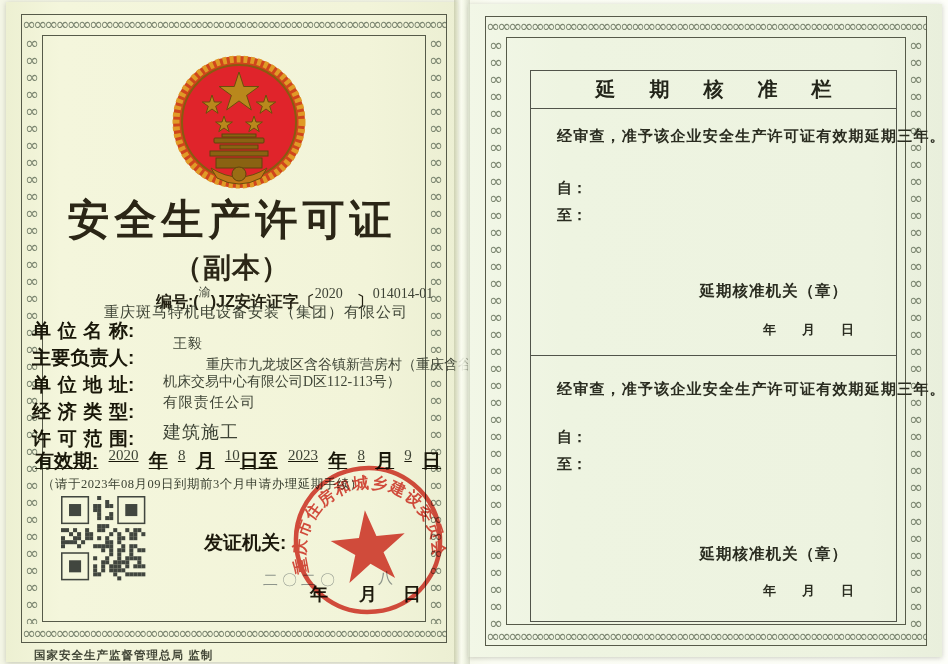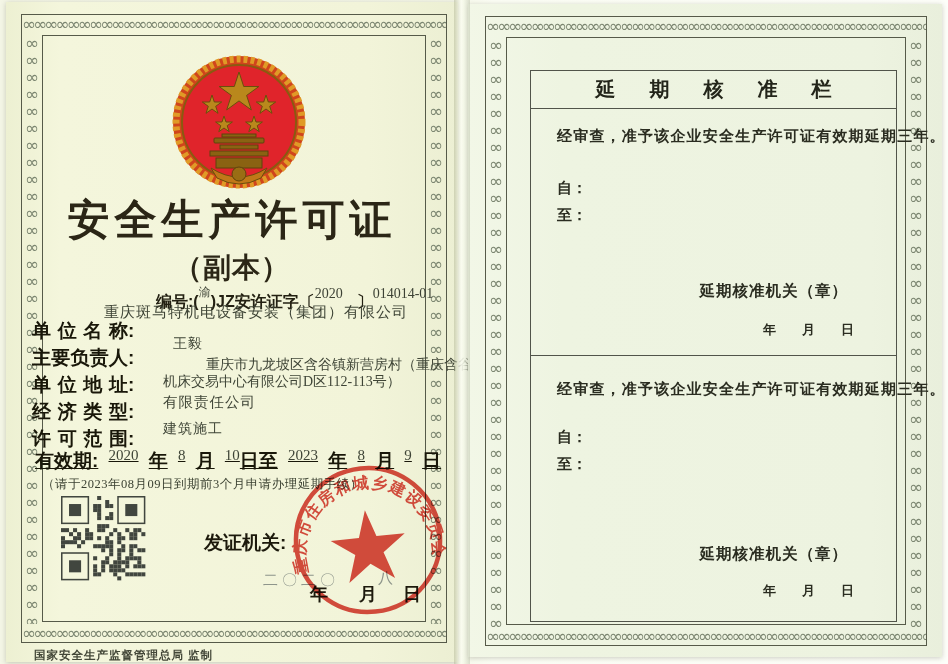--- a/index.html
+++ b/index.html
@@ -51,21 +51,21 @@
   .validity .sup{font-family:"Liberation Serif",serif;font-weight:normal;font-size:15px;color:#3e4436;
     transform:translateY(-10px);}
   .validity .gap{flex:1;}
   .note{position:absolute;left:36px;top:474px;font-size:12.5px;color:#3a4031;
     font-family:"Liberation Serif",serif;letter-spacing:.5px;white-space:nowrap;}
   .qr{position:absolute;left:55px;top:492px;width:88px;height:92px;}
   .issuer{position:absolute;left:198px;top:528px;font-size:19px;font-weight:bold;color:#1c190c;}
   .stamp-gray{position:absolute;color:#8e958b;font-size:15px;letter-spacing:4px;font-family:"Liberation Serif",serif;}
   .date-unit{position:absolute;font-size:18px;font-weight:bold;color:#1c190c;}
   .seal{position:absolute;left:280px;top:456px;width:164px;height:164px;opacity:.9;mix-blend-mode:multiply;}
-  .footer-note{position:absolute;left:28px;top:646px;font-size:11.5px;font-weight:bold;color:#434738;letter-spacing:1px;font-family:Liberation Serif, serif;}
+  .footer-note{position:absolute;left:28px;top:646px;font-size:11.5px;font-weight:bold;color:#434738;letter-spacing:1px;}
   
   .ext-box{position:absolute;left:62px;top:66px;width:365px;height:550px;border:1px solid #51544a;}
   .ext-title{height:38px;border-bottom:1px solid #51544a;display:flex;align-items:center;justify-content:center;
     font-size:20px;font-weight:bold;color:#23251a;letter-spacing:34px;padding-left:34px;box-sizing:border-box;}
   .ext-section{position:relative;box-sizing:border-box;}
   .ext-s1{height:247px;border-bottom:1px solid #51544a;}
   .ext-s2{height:264px;}
   .ext-body{position:absolute;left:26px;top:18px;font-size:15px;font-weight:600;color:#2a2c20;letter-spacing:1.2px;white-space:nowrap;}
   .ext-from{position:absolute;left:26px;font-size:15px;font-weight:600;color:#2a2c20;}
   .ext-to{position:absolute;left:26px;font-size:15px;font-weight:600;color:#2a2c20;}
@@ -112,21 +112,21 @@
 
   <div class="serial">
     <span>编号:(</span><span class="hand region">渝</span><span>)JZ安许证字</span><span>〔</span><span class="hand">2020</span><span style="display:inline-block;width:14px;"></span><span>〕</span><span class="hand">014014-01</span>
   </div>
 
   <div class="hand-val" style="left:98px;top:301px;font-size:15px;letter-spacing:1px;">重庆斑马特机电设备安装（集团）有限公司</div>
   <div class="hand-val" style="left:167px;top:333px;font-size:14px;letter-spacing:1px;">王毅</div>
   <div class="hand-val" style="left:164px;top:354px;font-size:14px;margin-left:36px;">重庆市九龙坡区含谷镇新营房村（重庆含谷</div>
   <div class="hand-val" style="left:157px;top:371px;font-size:14px;">机床交易中心有限公司D区112-113号）</div>
   <div class="hand-val" style="left:157px;top:391px;font-size:14.5px;letter-spacing:1px;">有限责任公司</div>
-  <div class="hand-val" style="left:157px;top:418px;font-size:14px;letter-spacing:1px;">建筑施工</div>
+  <div class="hand-val" style="left:157px;top:418px;font-size:18px;letter-spacing:1px;">建筑施工</div>
 
   <div class="fld-label" style="top:316px;"><span class="jus">单位名称</span><span>:</span></div>
   <div class="fld-label" style="top:343px;"><span class="jus">主要负责人</span><span>:</span></div>
   <div class="fld-label" style="top:370px;"><span class="jus">单位地址</span><span>:</span></div>
   <div class="fld-label" style="top:397px;"><span class="jus">经济类型</span><span>:</span></div>
   <div class="fld-label" style="top:424px;"><span class="jus">许可范围</span><span>:</span></div>
 
   <div class="validity">
     <span>有效期:</span>
       <span class="gap"></span>

